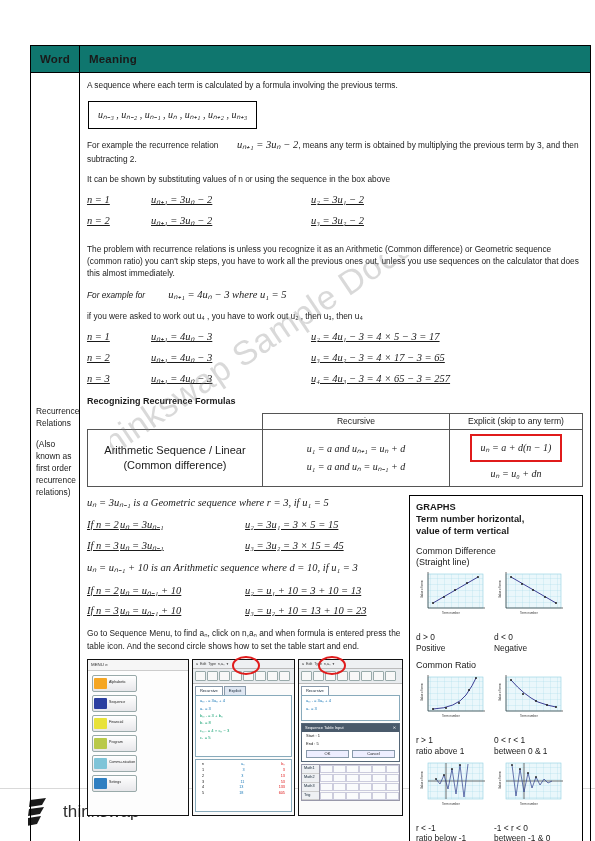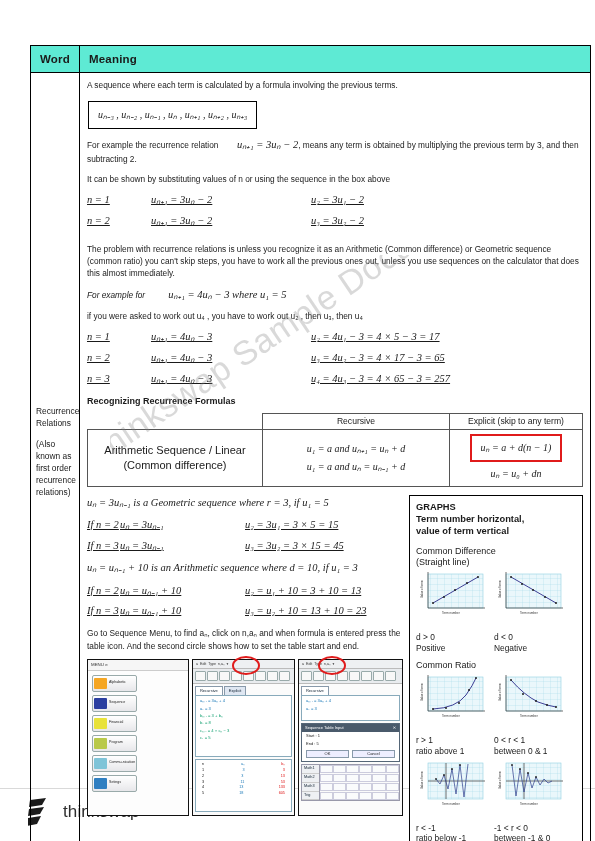--- a/index.html
+++ b/index.html
@@ -41,21 +41,21 @@
     width:533px;
     border-collapse:collapse;
     z-index:2;
   }
   .tbl td,.tbl th{
     border:1px solid #000;
     vertical-align:top;
     padding:0;
   }
   .hdr{
-    background:#5eead4;
+    background:#0f766e;
     font-weight:bold;
     font-size:11.5px;
     padding:7px 9px 7px 9px !important;
     text-align:left;
     letter-spacing:.2px;
   }
   .col-word{width:66px;}
   .cell-word{
     font-size:8.4px;
     line-height:1.42;

